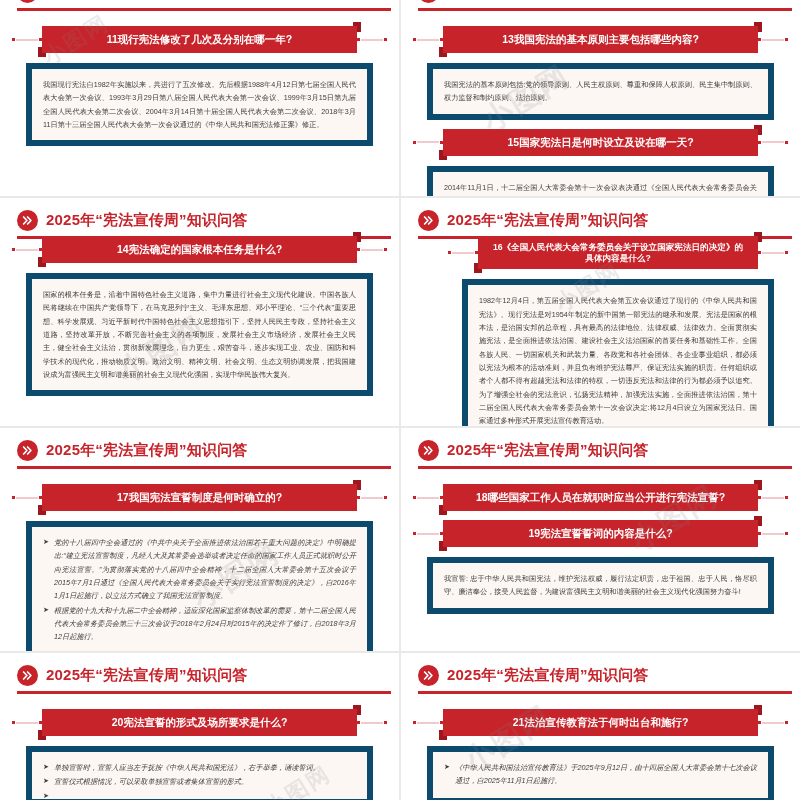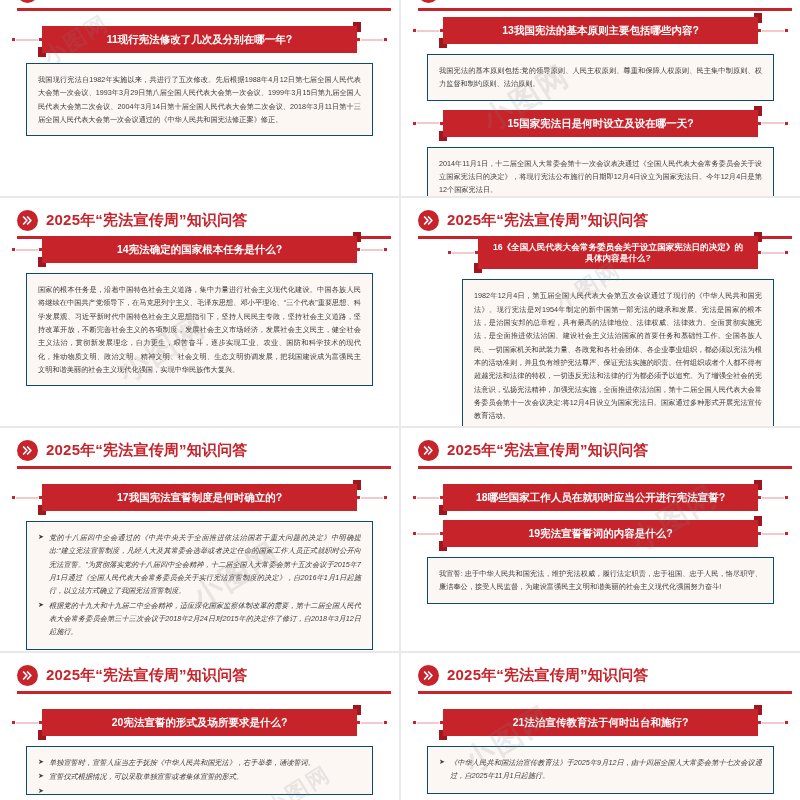--- a/index.html
+++ b/index.html
@@ -120,21 +120,21 @@
     position: absolute;
     background: #9e171e;
   }
   .banner-notch-tr { right: -4px; top: -4px; width: 8px; height: 4px; }
   .banner-notch-bl { left: -4px; bottom: -4px; width: 8px; height: 4px; }
 
   
   .answer {
     margin: 10px 26px 0 26px;
     background: #fdf7f4;
-    border: 1px solid #0c4a6e;
+    border: 6px solid #0c4a6e;
     padding: 9px 11px;
     color: #3b3b3b;
     font-size: 7.2px;
     line-height: 1.85;
     text-align: justify;
   }
   .answer p { margin: 0; }
   .answer ul { list-style: none; margin: 0; padding: 0; }
   .answer li {
     position: relative;
@@ -196,21 +196,21 @@
         </div>
       </div>
       <span class="wm sm" style="left: 40px; top: 25px;">小图网</span>
     </div>
     <div class="slide clipped">
       <div class="slide-header">
         <span class="logo-icon"></span>
         <span class="header-title">2025年“宪法宣传周”知识问答</span>
       </div>
       <div class="header-rule" style="top: 8px;"></div>
-      <div style="padding-top: 9px;">
+      <div style="padding-top: 18px;">
         <div class="qwrap">
           <span class="deco">
             <span class="dot"></span>
             <span class="dash"></span>
             <span class="dot"></span>
           </span>
           <div class="banner">
             <span class="qtext">13我国宪法的基本原则主要包括哪些内容?</span>
             <span class="banner-notch-tr"></span>
             <span class="banner-notch-bl"></span>

